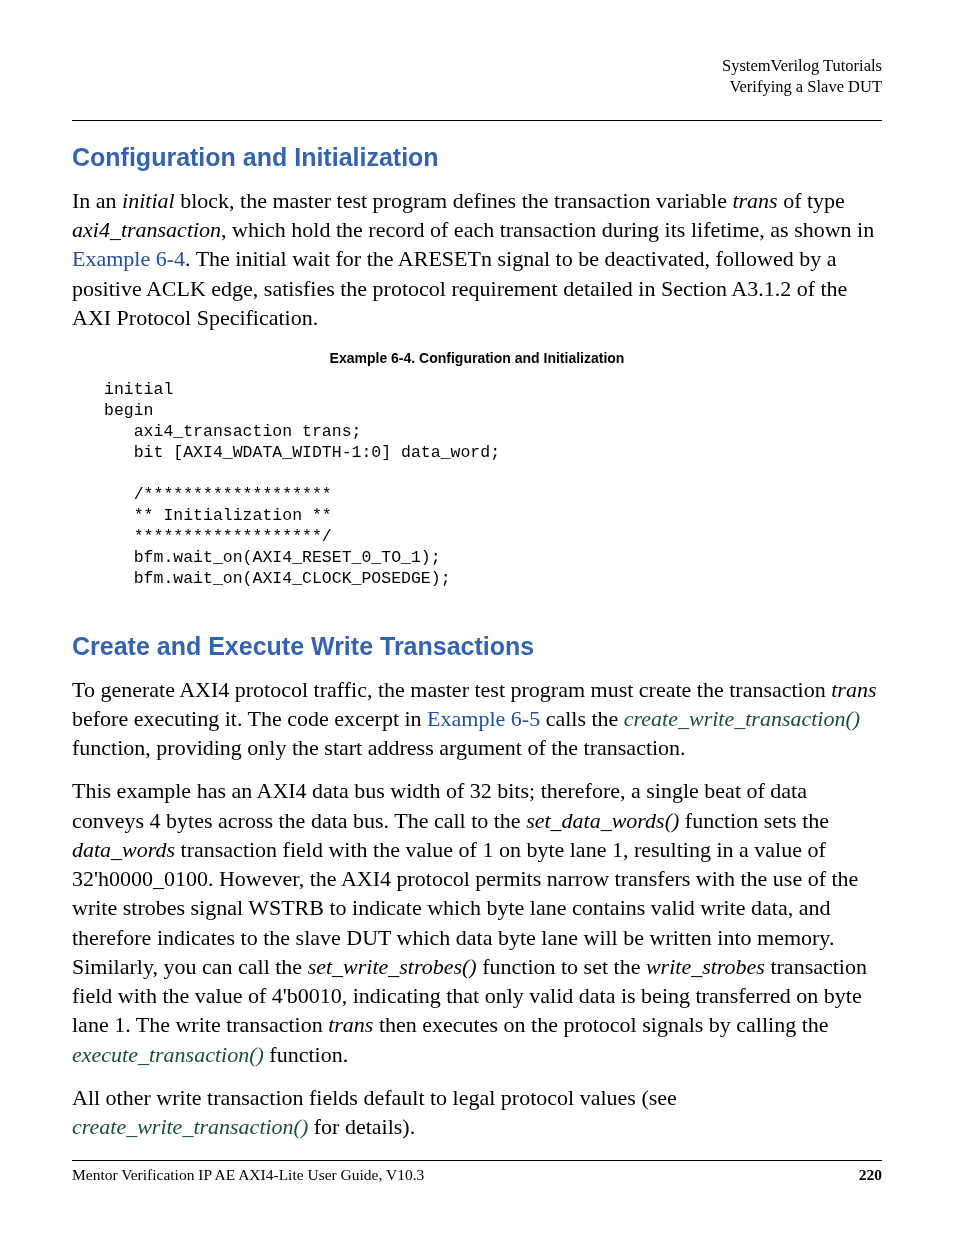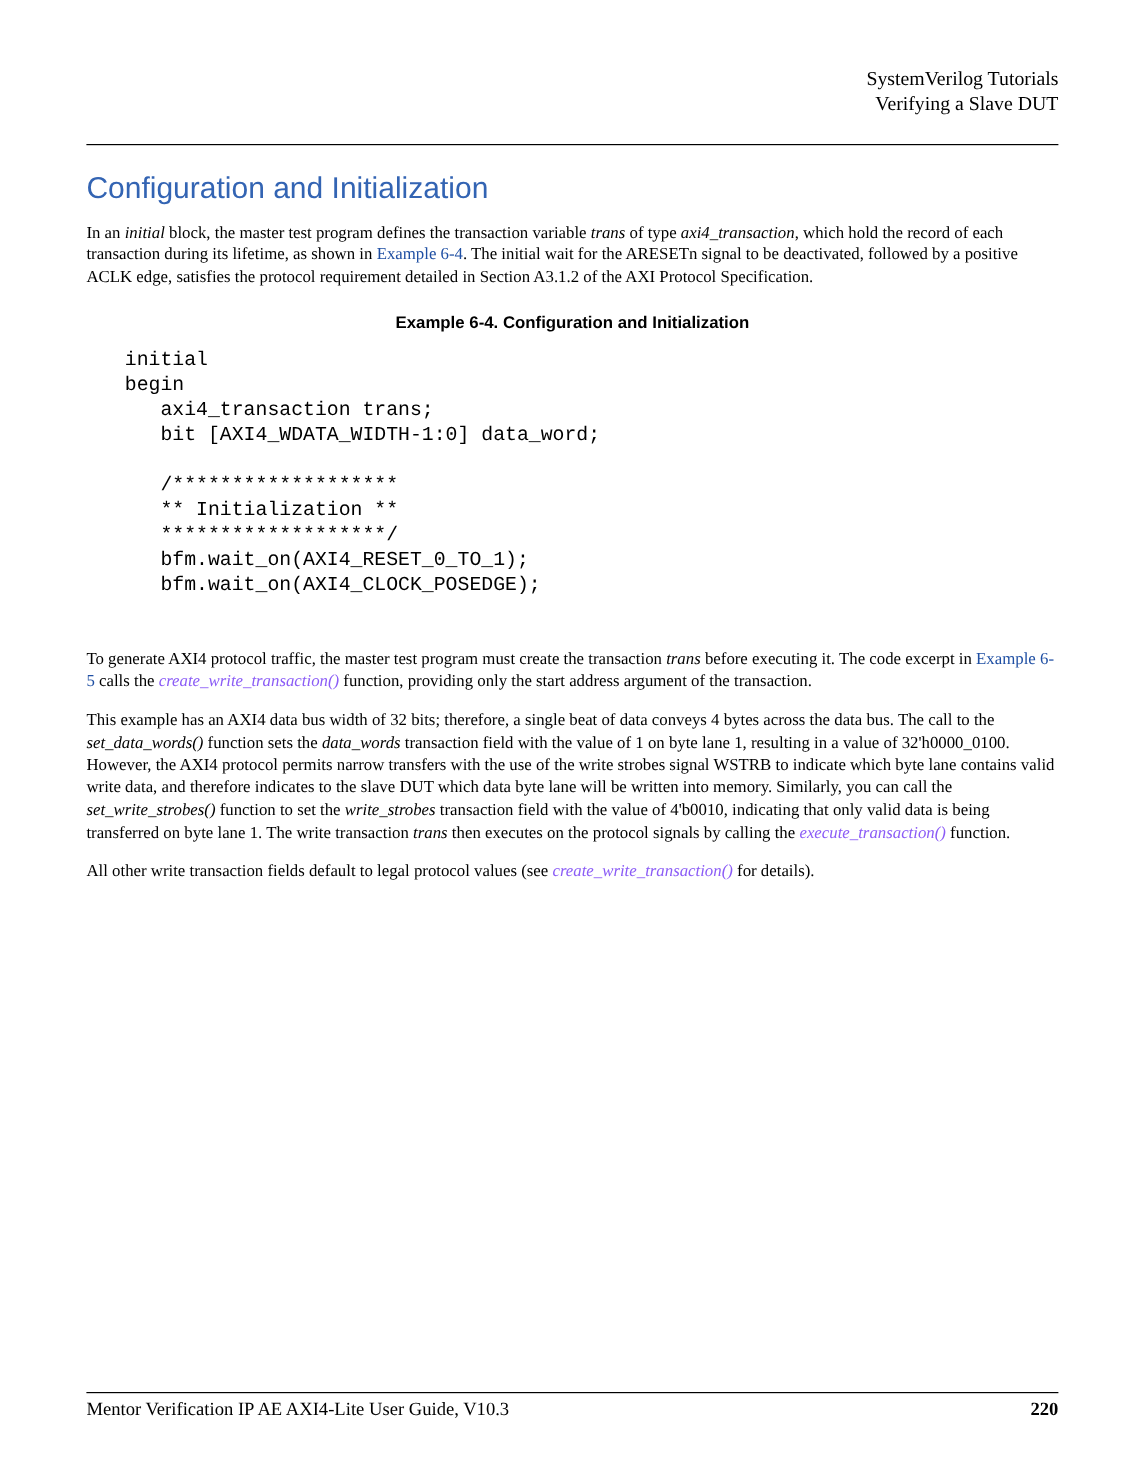--- a/index.html
+++ b/index.html
@@ -28,32 +28,32 @@
   }
   .top-header .bold { font-weight: normal; }
   .hr-top {
     border: none;
     border-top: 1.5px solid #000;
     margin: 0 0 22px 0;
   }
   h2.section-title {
     font-family: Arial, Helvetica, sans-serif;
     color: #3364b3;
-    font-weight: normal;
+    font-weight: bold;
     font-size: 25px;
     margin: 0 0 14px 0;
   }
   .para {
     line-height: 1.33;
     margin: 0 0 14px 0;
-    font-size: 14px;
+    font-size: 22px;
   }
   .italic { font-style: italic; }
   .link { color: #1f4fa3; }
-  .link-italic { color: #8b5cf6; font-style: italic; }
+  .link-italic { color: #14532d; font-style: italic; }
   .example-caption {
     font-family: Arial, Helvetica, sans-serif;
     font-weight: bold;
     text-align: center;
     font-size: 14px;
     margin: 18px 0 14px 0;
   }
   pre.code {
     font-family: "Courier New", Courier, monospace;
     font-size: 16.5px;
@@ -108,20 +108,21 @@
    bit [AXI4_WDATA_WIDTH-1:0] data_word;
 
    /*******************
    ** Initialization **
    *******************/
    bfm.wait_on(AXI4_RESET_0_TO_1);
    bfm.wait_on(AXI4_CLOCK_POSEDGE);</pre>
 
   <div class="section-gap"></div>
 
+  <h2 class="section-title">Create and Execute Write Transactions</h2>
 
   <p class="para">
     <span>To generate AXI4 protocol traffic, the master test program must create the transaction </span><span class="italic">trans</span><span> before executing it. The code excerpt in </span><span class="link">Example 6-5</span><span> calls the </span><span class="link-italic">create_write_transaction()</span><span> function, providing only the start address argument of the transaction.</span>
   </p>
 
   <p class="para">
     <span>This example has an AXI4 data bus width of 32 bits; therefore, a single beat of data conveys 4 bytes across the data bus. The call to the </span><span class="italic">set_data_words()</span><span> function sets the </span><span class="italic">data_words</span><span> transaction field with the value of 1 on byte lane 1, resulting in a value of 32'h0000_0100. However, the AXI4 protocol permits narrow transfers with the use of the write strobes signal WSTRB to indicate which byte lane contains valid write data, and therefore indicates to the slave DUT which data byte lane will be written into memory. Similarly, you can call the </span><span class="italic">set_write_strobes()</span><span> function to set the </span><span class="italic">write_strobes</span><span> transaction field with the value of 4'b0010, indicating that only valid data is being transferred on byte lane 1. The write transaction </span><span class="italic">trans</span><span> then executes on the protocol signals by calling the </span><span class="link-italic">execute_transaction()</span><span> function.</span>
   </p>
 
   <p class="para">

